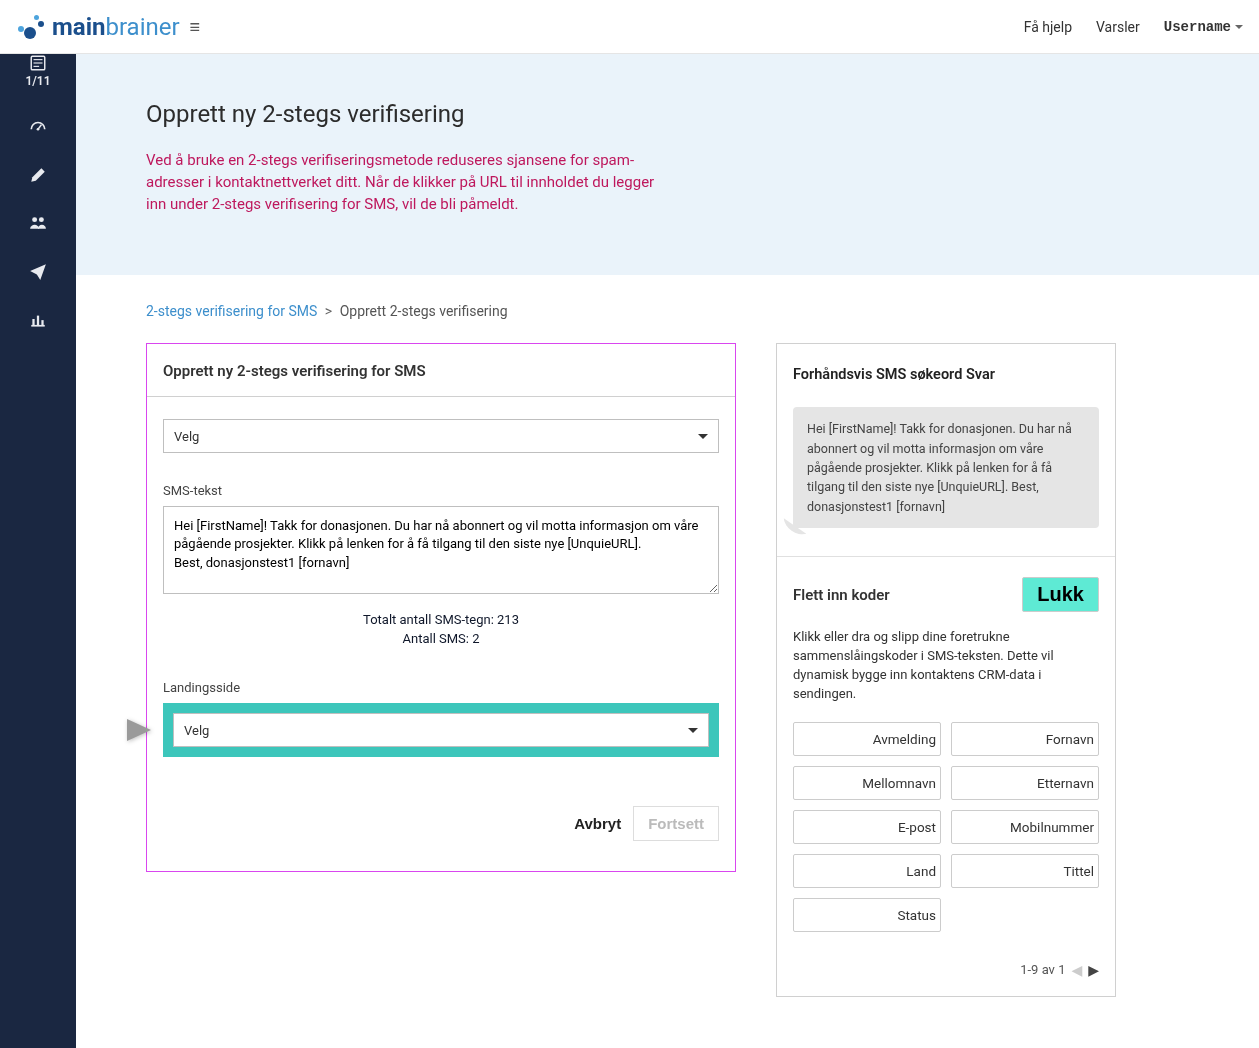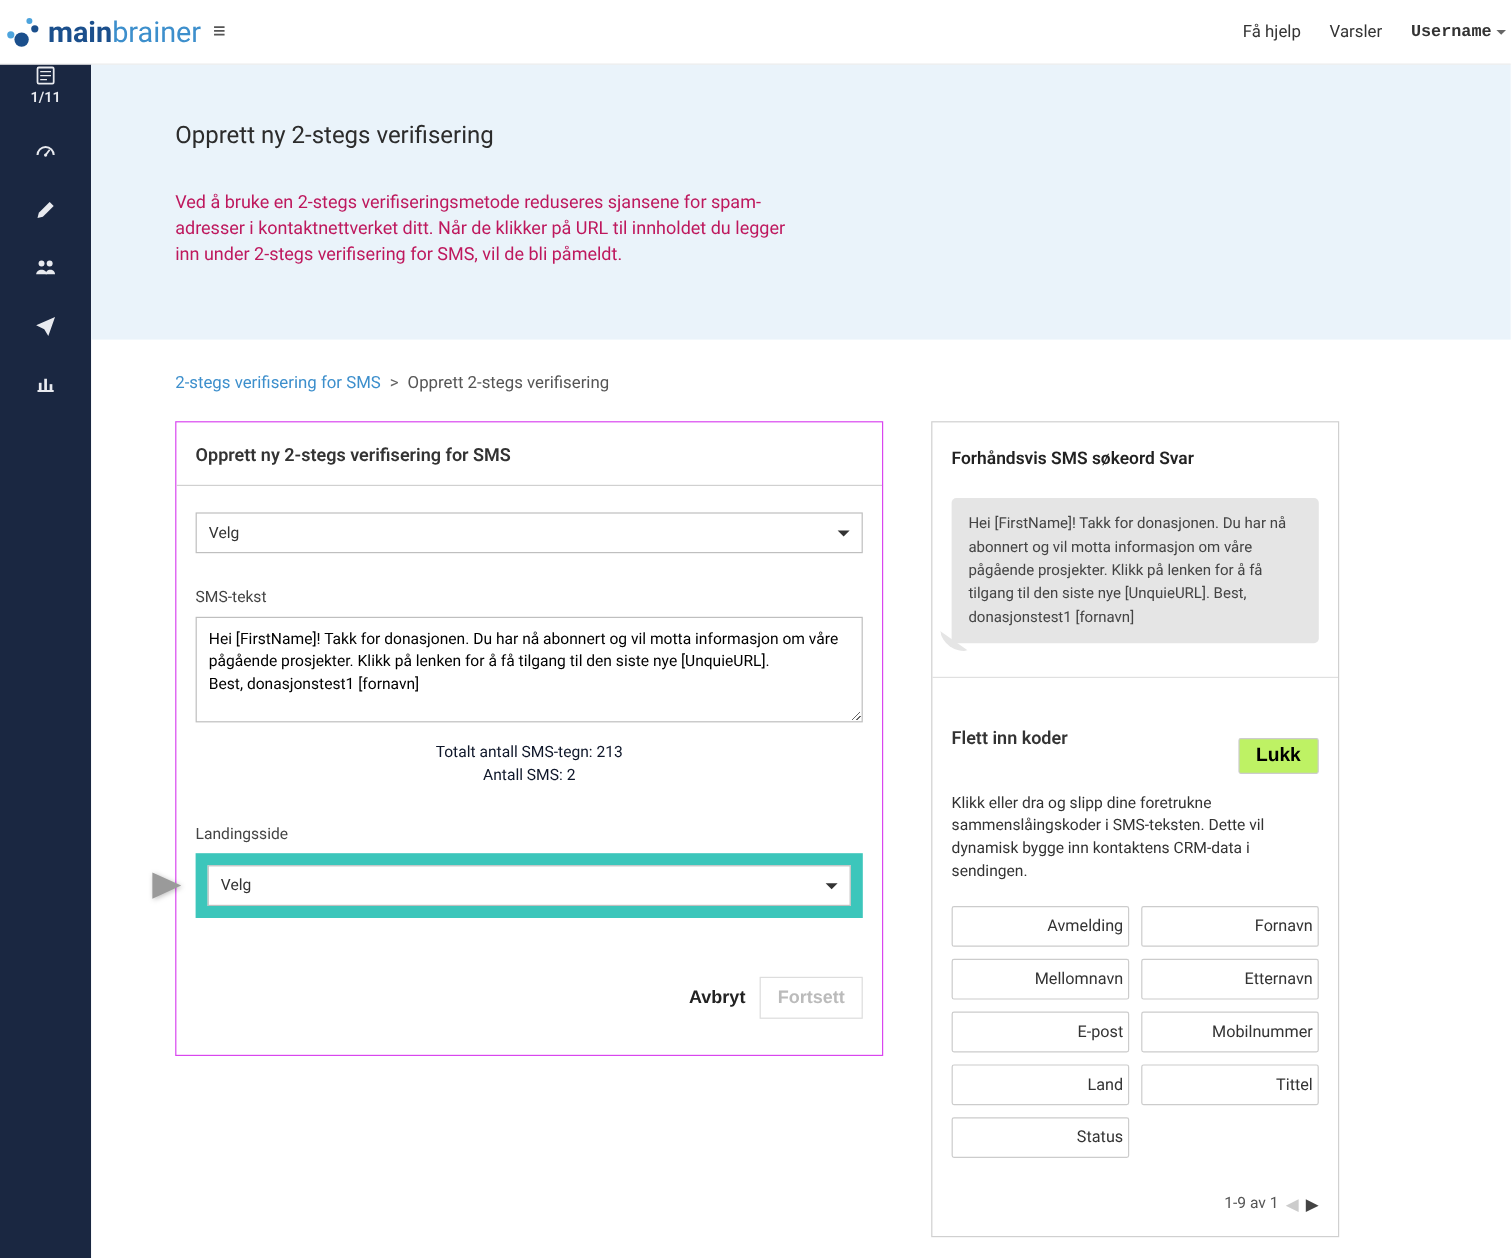--- a/index.html
+++ b/index.html
@@ -1,19 +1,19 @@
 <!DOCTYPE html>
 <html><head>
 <meta charset="utf-8">
 <style>
 * { box-sizing: border-box; margin: 0; padding: 0; }
 body { font-family: -apple-system, BlinkMacSystemFont, "Segoe UI", Roboto, Arial, sans-serif; background: #fff; color: #333; }
 
 
-.topbar { height: 54px; border-bottom: 1px solid #e5e5e5; display: flex; align-items: center; padding: 0 4px; }
+.topbar { height: 54px; border-bottom: 1px solid #e5e5e5; display: flex; align-items: center; padding: 0 16px; }
 .logo-wrap { display: flex; align-items: center; gap: 10px; }
 .logo { display: flex; align-items: center; gap: 6px; font-size: 24px; font-weight: 400; }
 .logo-dots { position: relative; width: 30px; height: 26px; }
 .logo-dots .d { position: absolute; border-radius: 50%; }
 .logo-dots .d1 { width: 6px; height: 6px; background: #4da4dd; left: 2px; top: 12px; }
 .logo-dots .d2 { width: 5px; height: 5px; background: #4da4dd; left: 18px; top: 1px; }
 .logo-dots .d3 { width: 12px; height: 12px; background: #1b4f8c; left: 8px; top: 13px; }
 .logo-dots .d4 { width: 6px; height: 6px; background: #1b4f8c; left: 22px; top: 7px; }
 .logo-text .navy { color: #1b4f8c; font-weight: 700; }
 .logo-text .blue { color: #3d8fcc; font-weight: 400; }
@@ -25,21 +25,21 @@
 
 
 .layout { display: flex; min-height: calc(100vh - 54px); }
 .sidebar { width: 76px; background: #1a2741; display: flex; flex-direction: column; align-items: center; gap: 30px; }
 .side-icon { color: #e8eaef; font-size: 16px; display: flex; flex-direction: column; align-items: center; gap: 2px; }
 .side-icon .step-label { font-size: 12px; font-weight: 600; }
 .icon-svg { width: 18px; height: 18px; fill: #e8eaef; }
 
 .content { flex: 1; background: #fff; }
 .hero { background: #eaf3fa; padding: 46px 60px 60px 70px; }
-.hero h1 { font-size: 20px; font-weight: 400; color: #2c2c2c; margin-bottom: 34px; }
+.hero h1 { font-size: 24px; font-weight: 400; color: #2c2c2c; margin-bottom: 22px; }
 .hero p { font-size: 15px; color: #be185d; max-width: 530px; line-height: 1.45; }
 
 .main-area { padding: 28px 60px 40px 70px; }
 .breadcrumb { font-size: 14px; margin-bottom: 24px; }
 .breadcrumb a { color: #3d8fcc; text-decoration: none; }
 .breadcrumb .sep { color: #666; margin: 0 4px; }
 .breadcrumb .current { color: #555; }
 
 .columns { display: flex; gap: 40px; align-items: flex-start; }
 .left-panel { flex: 0 0 590px; border: 1px solid #d946ef; background: #fff; }
@@ -63,21 +63,21 @@
 
 .right-panel { flex: 0 0 340px; border: 1px solid #d0d0d0; background: #fff; padding: 22px 16px 18px; }
 .preview-title { font-size: 14.5px; font-weight: 600; margin-bottom: 24px; color: #222; }
 .bubble-wrap { position: relative; margin-bottom: 28px; }
 .bubble { background: #e5e5e5; border-radius: 4px; padding: 12px 14px; font-size: 12.5px; line-height: 1.55; color: #444; position: relative; }
 .bubble::before { content: ''; position: absolute; left: -8px; bottom: -8px; width: 20px; height: 20px; background: #e5e5e5; border-bottom-left-radius: 20px; clip-path: polygon(0 0, 100% 100%, 0 100%); transform: rotate(-10deg); }
 .hr { border: none; border-top: 1px solid #e0e0e0; margin: 0 -16px 20px; }
 
 .merge-header { display: flex; justify-content: space-between; align-items: center; margin-bottom: 16px; }
 .merge-header h3 { font-size: 15px; font-weight: 600; }
-.btn-close { border: 1px solid #ccc; background: #bef264; padding: 5px 14px; font-size: 16px; font-weight: 600; cursor: pointer; border-radius: 2px; margin-top: 30px; }
+.btn-close { border: 1px solid #ccc; background: #5eead4; padding: 5px 14px; font-size: 20px; font-weight: 600; cursor: pointer; border-radius: 2px; }
 .merge-desc { font-size: 13px; line-height: 1.45; color: #333; margin-bottom: 18px; }
 .merge-grid { display: grid; grid-template-columns: 1fr 1fr; gap: 10px; margin-bottom: 30px; }
 .merge-btn { border: 1px solid #ccc; background: #fff; padding: 8px 4px; font-size: 13.5px; text-align: right; cursor: pointer; border-radius: 2px; }
 .pager { text-align: right; font-size: 13px; color: #555; display: flex; align-items: center; justify-content: flex-end; gap: 6px; }
 .pager .arrow { cursor: pointer; font-size: 14px; color: #444; }
 .pager .arrow.disabled { color: #ccc; }
 </style>
 </head>
 <body>
 

